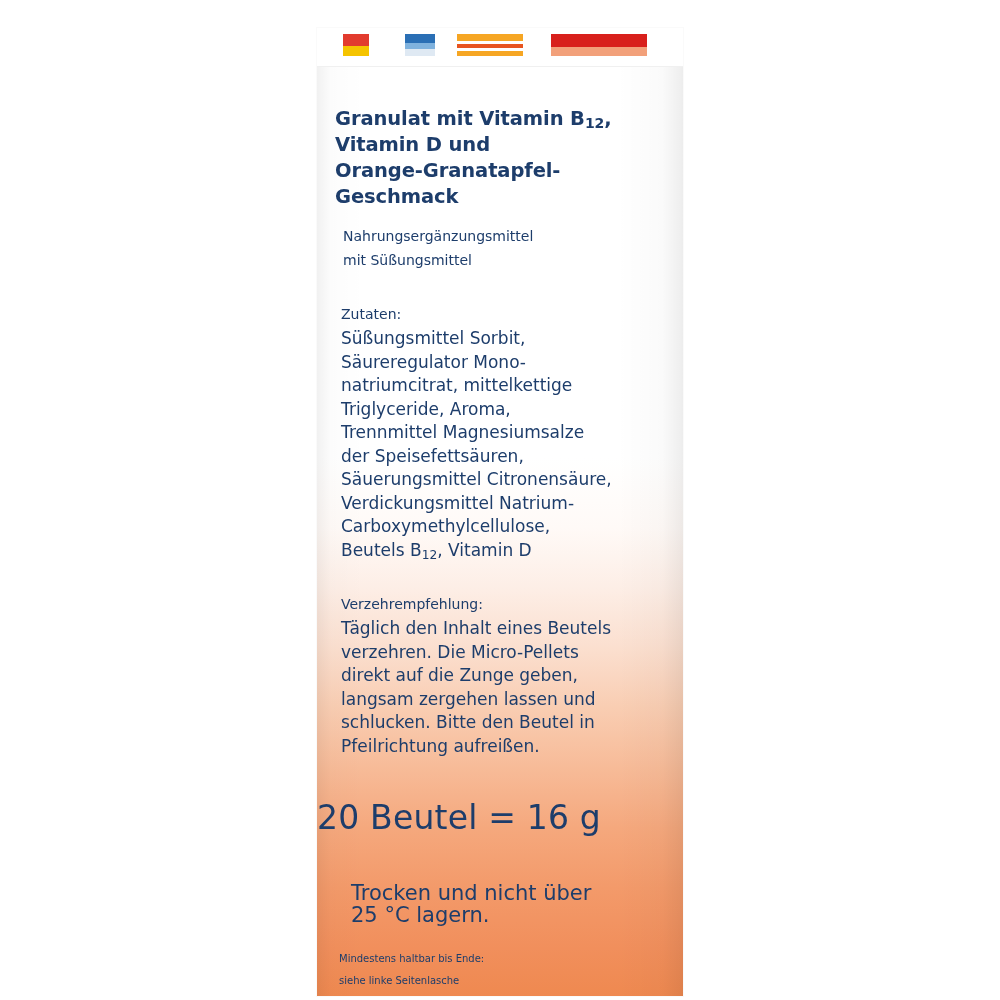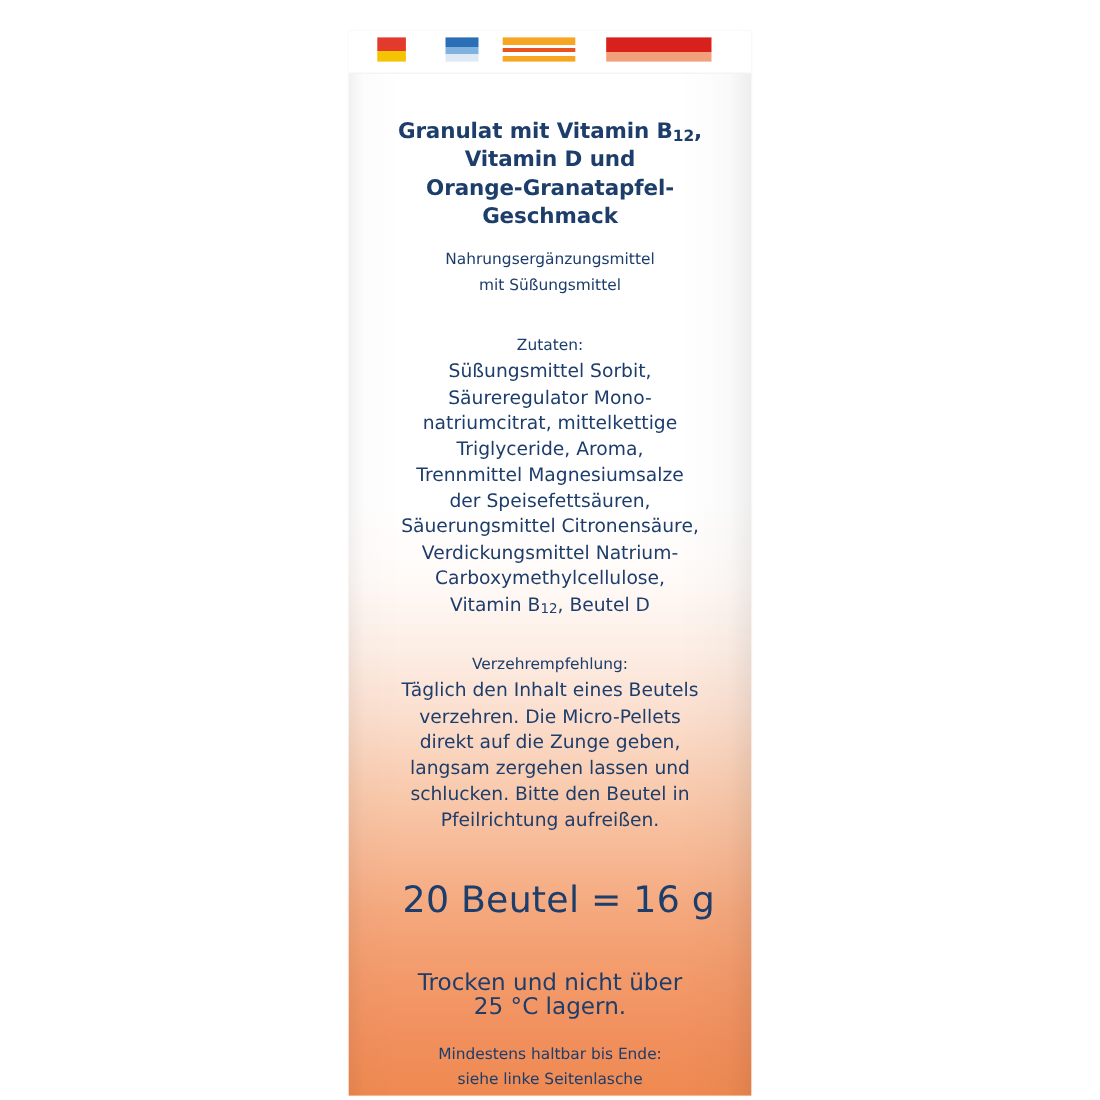--- a/index.html
+++ b/index.html
@@ -79,21 +79,21 @@
   .fm2 { left: 88px;  width: 30px; background: linear-gradient(to bottom,#2a6fb5 0 40%, #7fb2de 40% 70%, #dfe9f3 70% 100%); }
   .fm3 { left: 140px; width: 66px; background: linear-gradient(to bottom,#f6a623 0 30%, #ffffff 30% 45%, #e8541f 45% 62%, #ffffff 62% 78%, #f6a623 78% 100%); }
   .fm4 { left: 228px; width: 96px; background: linear-gradient(to bottom,#d8201c 0 60%, #f2a07a 60% 100%); border-left: 6px solid #ffffff; border-right: 6px solid #ffffff; }
 
   
   .panel {
     position: absolute;
     left: 0;
     top: 38px;
     width: 366px;
-    text-align: center;
+    text-align: left;
     color: #1f3f6e;
     font-family: "DejaVu Sans", sans-serif;
   }
 
   .headline {
     margin: 40px 18px 0 18px;
     font-size: 19.5px;
     line-height: 26px;
     font-weight: 700;
     letter-spacing: -0.1px;
@@ -127,33 +127,32 @@
     color: #1d3d6b;
   }
 
   .amount {
     margin-top: 40px;
     font-size: 33px;
     line-height: 40px;
     font-weight: 400;
     color: #1d3d6b;
     letter-spacing: 0.2px;
-    padding-left: 16px;
   }
 
   .storage {
     margin: 44px 34px 0 34px;
     font-size: 21px;
     line-height: 22px;
     color: #1d3d6b;
   }
 
   .bestbefore {
     margin: 22px 22px 0 22px;
-    font-size: 14px;
+    font-size: 10px;
     line-height: 22px;
     color: #1d3d6b;
   }
 
   sub {
     font-size: 0.72em;
     vertical-align: -0.22em;
     line-height: 0;
   }
 
@@ -191,21 +190,21 @@
         <div class="section-body">
           <span>Süßungsmittel Sorbit,</span><br>
           <span>Säureregulator Mono-</span><br>
           <span>natriumcitrat, mittelkettige</span><br>
           <span>Triglyceride, Aroma,</span><br>
           <span>Trennmittel Magnesiumsalze</span><br>
           <span>der Speisefettsäuren,</span><br>
           <span>Säuerungsmittel Citronensäure,</span><br>
           <span>Verdickungsmittel Natrium-</span><br>
           <span>Carboxymethylcellulose,</span><br>
-          <span class="nowrap"><span>Vitamin B</span><sub>12</sub><span>, Beutel D</span></span>
+          <span class="nowrap"><span>Beutels B</span><sub>12</sub><span>, Vitamin D</span></span>
         </div>
       </div>
 
       <div class="section">
         <div class="section-title">Verzehrempfehlung:</div>
         <div class="section-body">
           <span>Täglich den Inhalt eines Beutels</span><br>
           <span>verzehren. Die Micro-Pellets</span><br>
           <span>direkt auf die Zunge geben,</span><br>
           <span>langsam zergehen lassen und</span><br>

